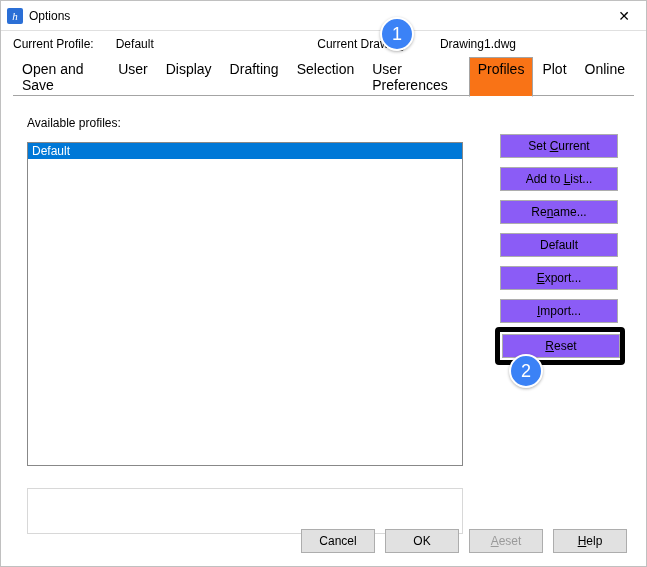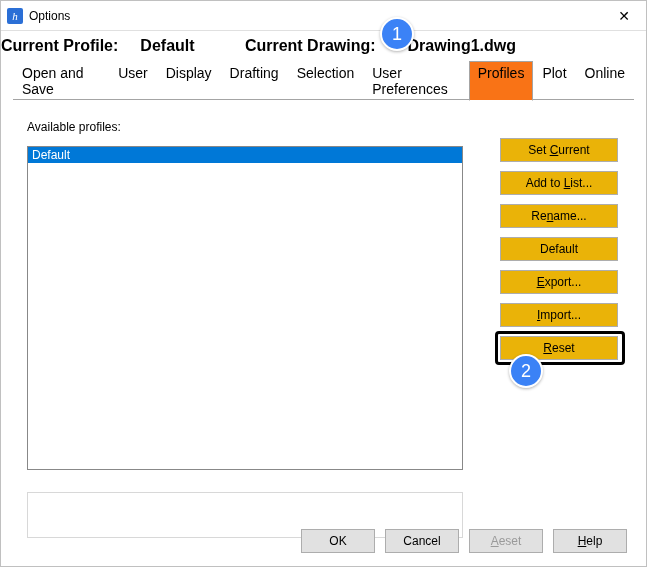--- a/index.html
+++ b/index.html
@@ -43,23 +43,22 @@
     height: 30px;
     display: flex;
     align-items: center;
     justify-content: center;
     font-size: 14px;
     font-family: Arial, sans-serif;
   }
   
   .inforow {
     display: flex;
-    padding: 6px 10px 4px 0;
-    font-size: 16px;
-    font-weight: bold;
+    padding: 6px 10px 4px 12px;
+    font-size: 12px;
   }
   .inforow .lbl { }
   .inforow .val1 { margin-left: 22px; }
   .inforow .spacer { flex: 1; }
   .inforow .val2 { margin-left: 32px; }
   
   .tabbar {
     display: flex;
     padding: 0 12px;
     font-size: 14px;
@@ -114,31 +113,31 @@
     font-size: 12px;
   }
   .listitem.selected {
     background: #0078d7;
     color: #fff;
   }
   
   .sidebtn {
     height: 24px;
     width: 118px;
-    background: #eab308;
+    background: #8b5cf6;
     border: 1px solid #adadad;
     font-family: inherit;
     font-size: 12px;
     text-align: center;
     line-height: 22px;
     cursor: default;
   }
   .sidebtn .ul { text-decoration: underline; }
   .highlight-wrap {
-    border: 3px solid #000000;
+    border: 5px solid #000000;
     border-radius: 4px;
     padding: 2px;
     margin: -5px;
   }
   
   .groupbox-empty {
     border: 1px solid #d8d8d8;
     height: 46px;
     width: 436px;
     margin-top: 14px;
@@ -231,20 +230,20 @@
       <div class="sidebtn"><span></span><span class="ul">E</span><span>xport...</span></div>
       <div class="sidebtn"><span></span><span class="ul">I</span><span>mport...</span></div>
       <div class="highlight-wrap">
         <div class="sidebtn"><span></span><span class="ul">R</span><span>eset</span></div>
       </div>
     </div>
   </div>
 </div>
 
 <div class="bottom-row">
+  <div class="bbtn">Cancel</div>
   <div class="bbtn">OK</div>
-  <div class="bbtn">Cancel</div>
   <div class="bbtn disabled"><span></span><span class="ul">A</span><span>eset</span></div>
   <div class="bbtn"><span></span><span class="ul">H</span><span>elp</span></div>
 </div>
 
 <div class="callout" style="left:380px; top:17px;">1</div>
 <div class="callout" style="left:509px; top:354px;">2</div>
 
 </body></html>

